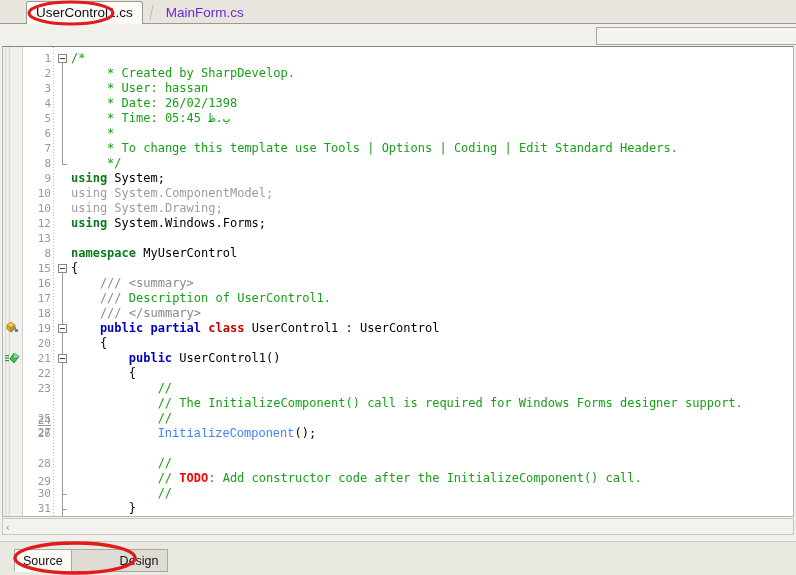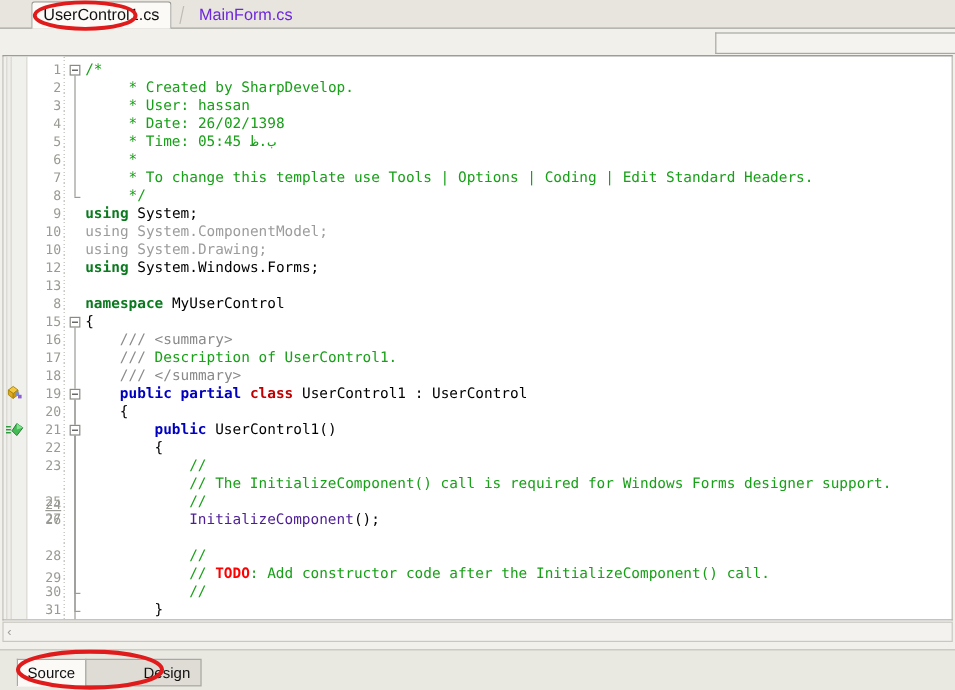--- a/index.html
+++ b/index.html
@@ -138,21 +138,21 @@
   }
   .cline{position:absolute;left:0;height:15px;line-height:15px;white-space:pre;}
   .k{color:#0000c0;font-weight:bold;}      
   .kg{color:#0a7a1e;font-weight:bold;}     
   .kr{color:#c00000;font-weight:bold;}     
   .cm{color:#18a018;}                      
   .dc{color:#8a8a8a;}                      
   .dcg{color:#18a018;}                     
   .dim{color:#9c9c9c;}                     
   .id{color:#000000;}
-  .mth{color:#4c1d95;}
+  .mth{color:#3b82f6;font-family:Liberation Mono, monospace;}
   .todo{color:#ff0000;font-weight:bold;}
 
   
   .memicon{position:absolute;left:2px;width:16px;height:15px;}
 
   
   #hscroll{
     position:absolute;left:2px;top:494px;width:792px;height:17px;
     background:#f3f2ee;border:1px solid #c8c7c0;box-sizing:border-box;
   }

